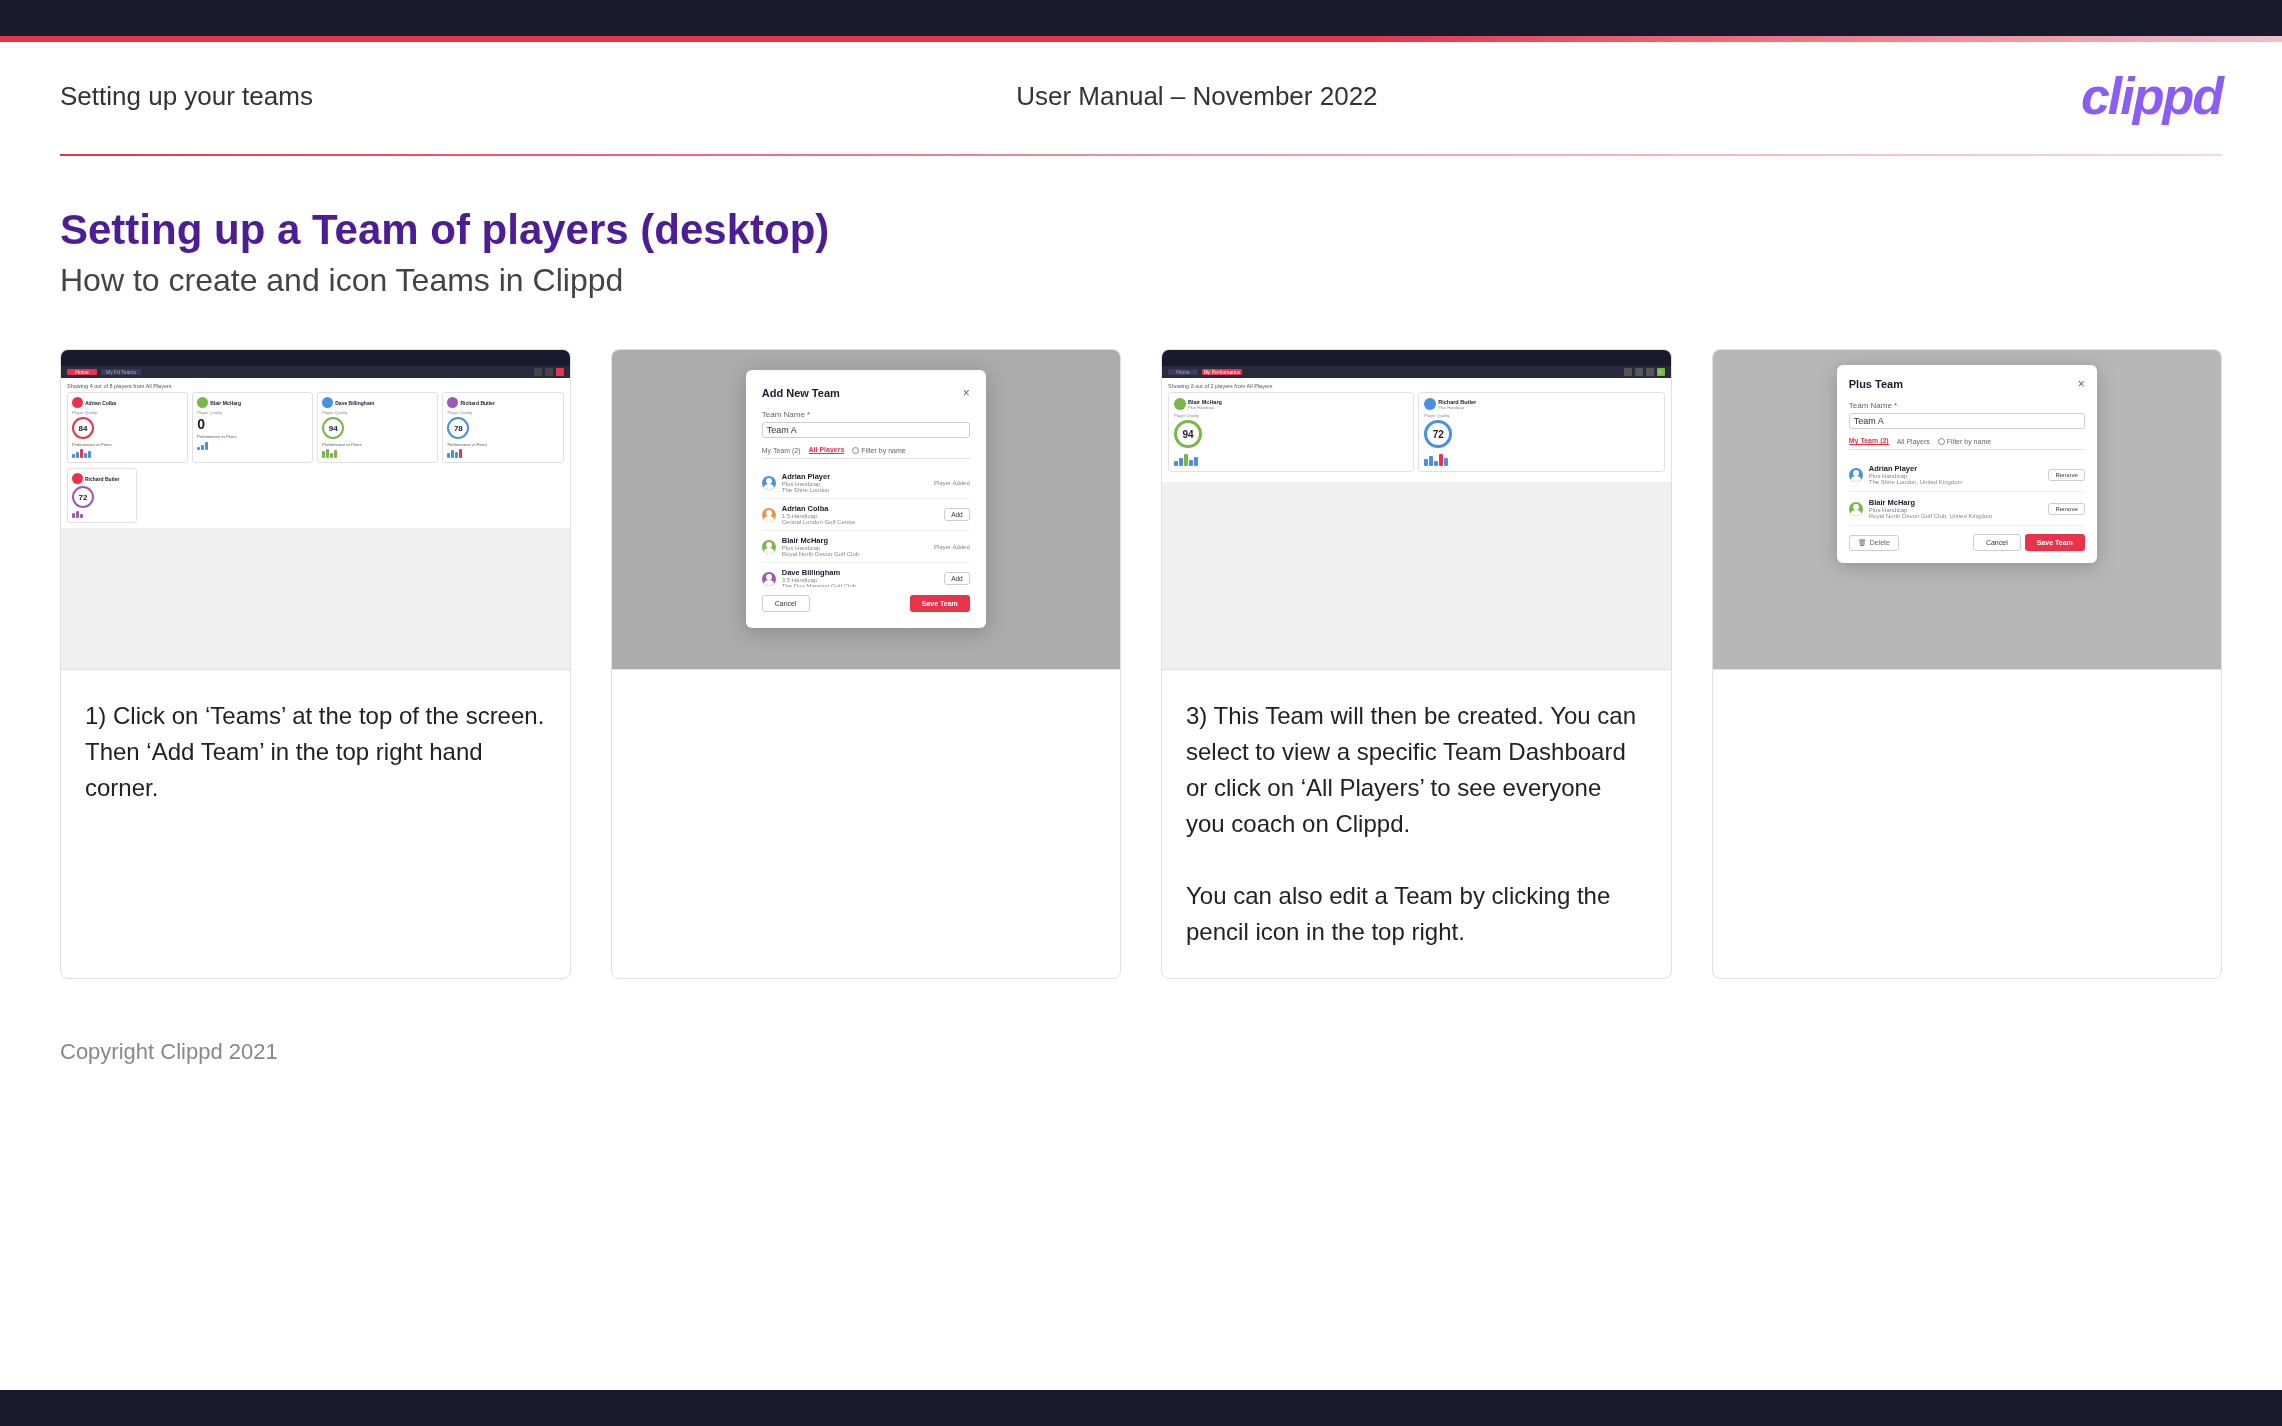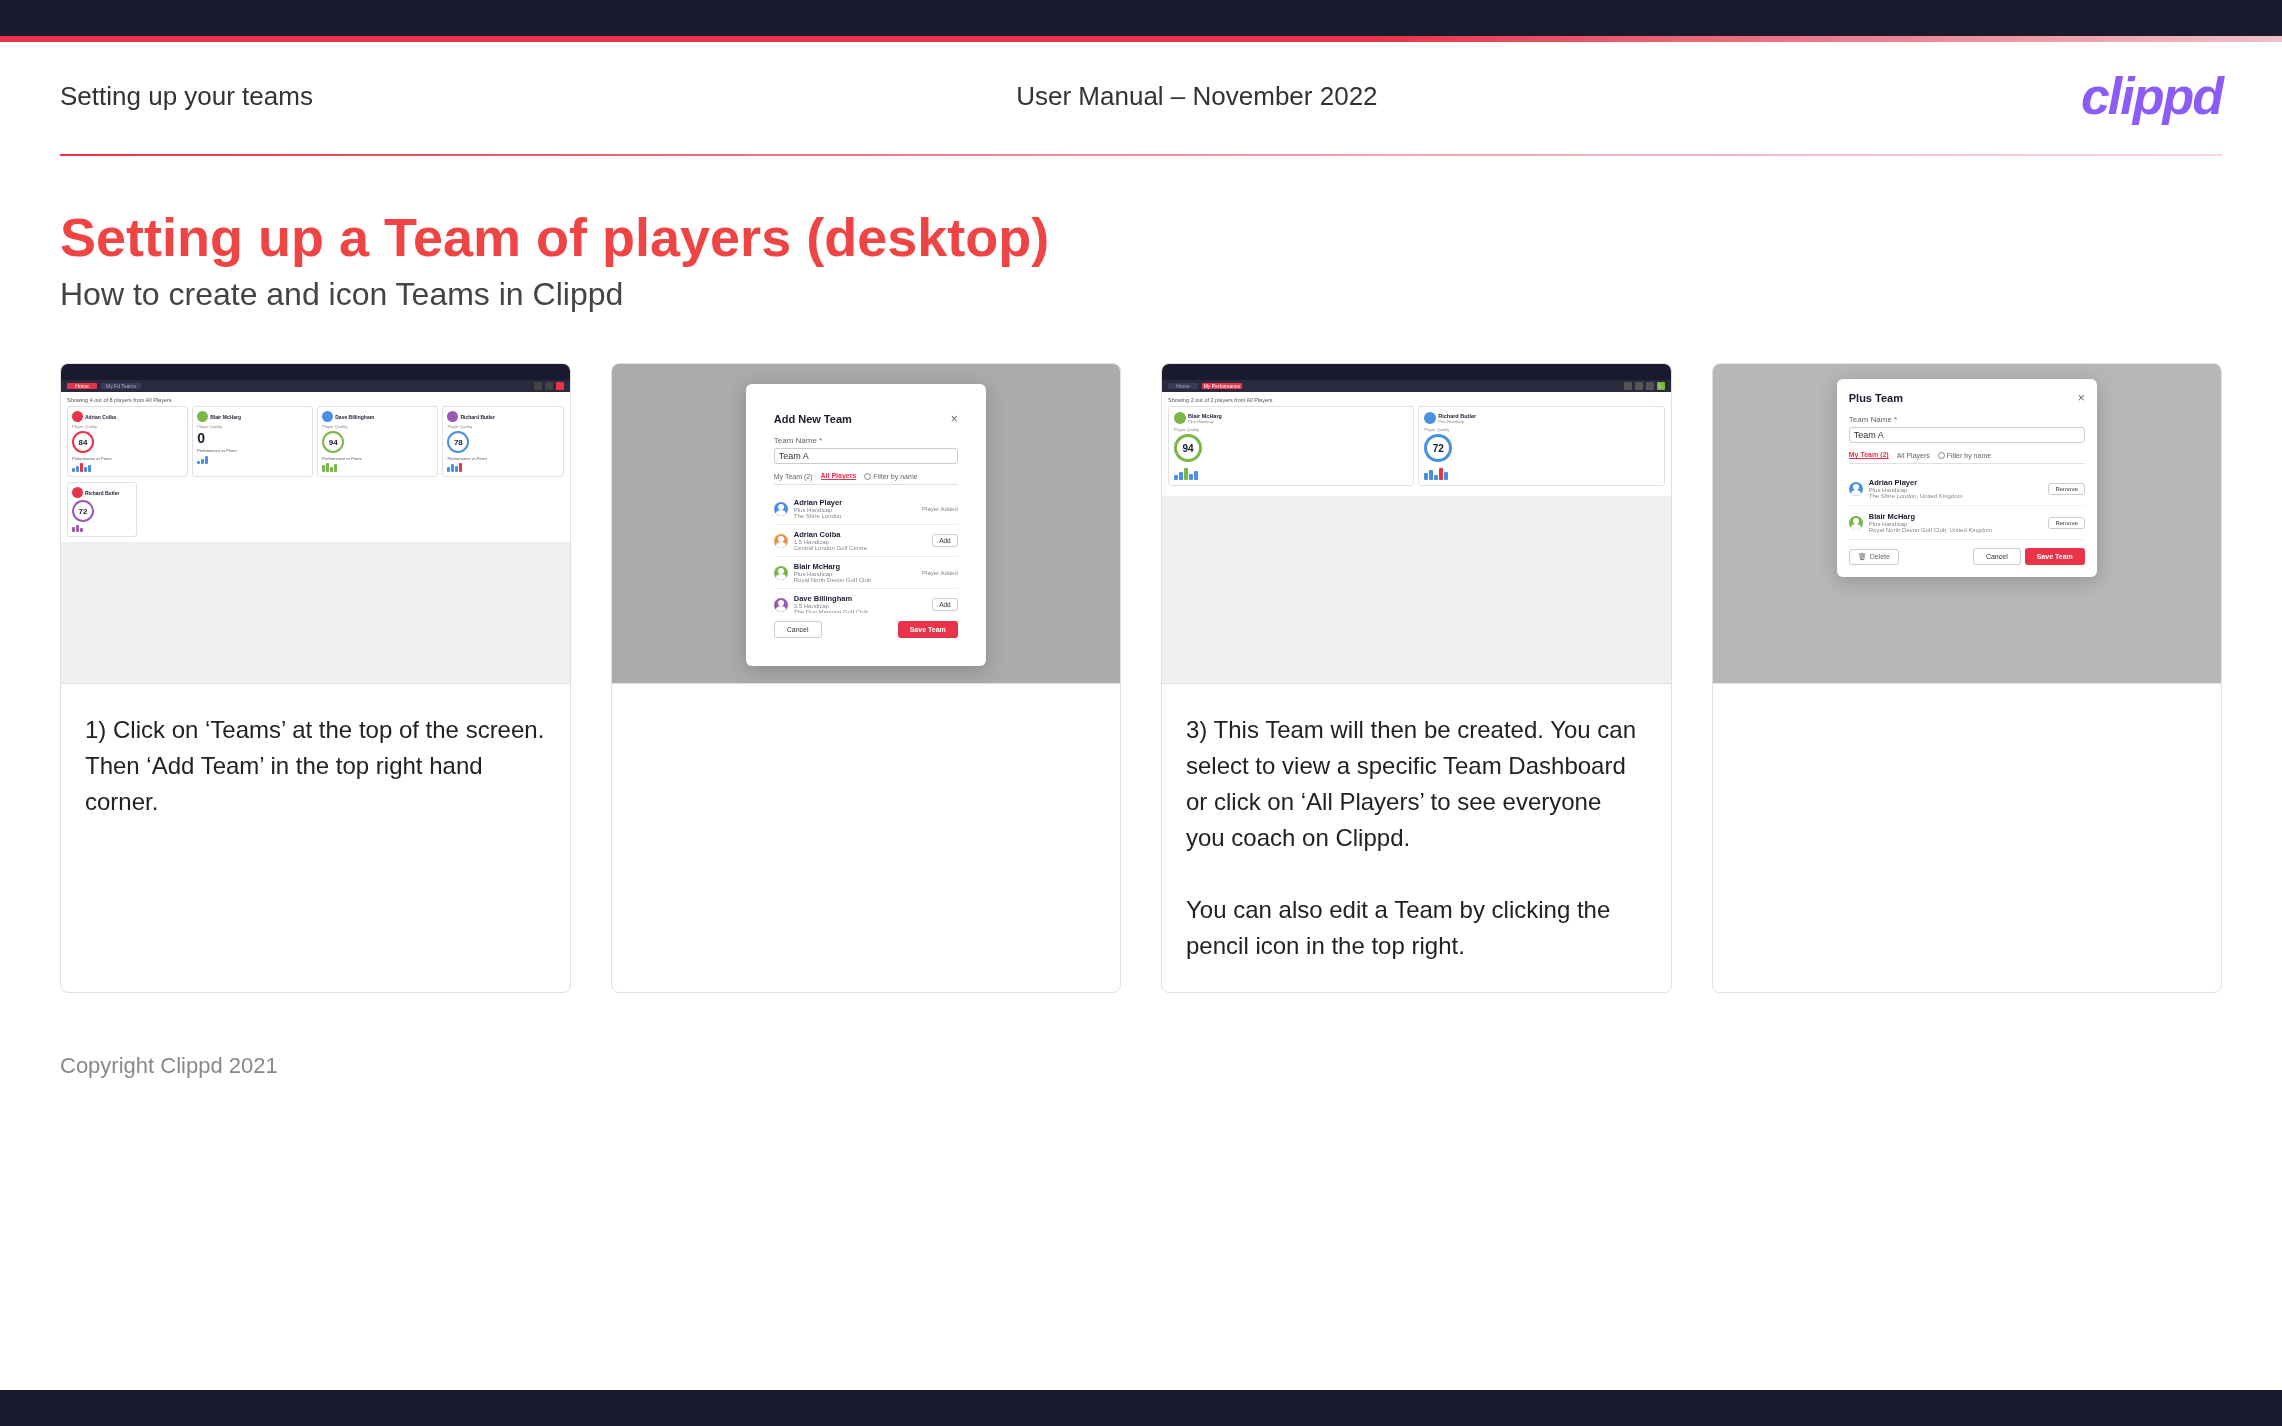--- a/index.html
+++ b/index.html
@@ -53,23 +53,23 @@
       height: 2px;
       background: linear-gradient(90deg, #e8334a 0%, #f5a0b0 60%, #f8d7dc 100%);
       margin: 28px 60px 0 60px;
     }
 
     
     .main {
       padding: 50px 60px 40px 60px;
     }
     .page-title {
-      font-size: 54px;
+      font-size: 42px;
       font-weight: 700;
-      color: #ef4444;
+      color: #4c1d95;
       margin-bottom: 8px;
     }
     .page-subtitle {
       font-size: 32px;
       color: #444;
       font-weight: 400;
       margin-bottom: 50px;
     }
 
     
@@ -110,21 +110,21 @@
       height: 100%;
       display: flex;
       align-items: flex-start;
       justify-content: center;
       padding-top: 20px;
     }
     .modal-box {
       background: #fff;
       border-radius: 6px;
       width: 240px;
-      padding: 28px;
+      padding: 16px;
       box-shadow: 0 4px 20px rgba(0,0,0,0.2);
       font-family: Arial, sans-serif;
     }
     .modal-header {
       display: flex;
       justify-content: space-between;
       align-items: center;
       margin-bottom: 10px;
     }
     .modal-title {

